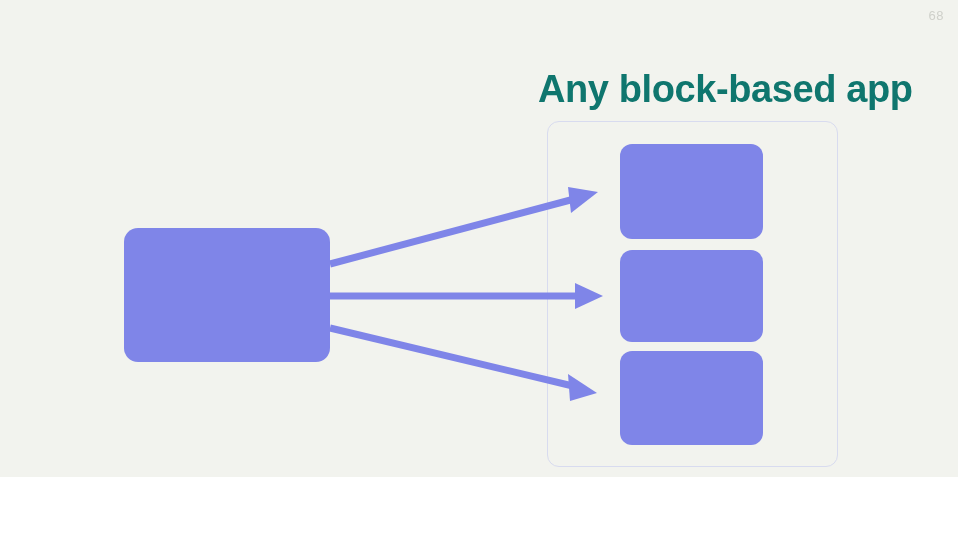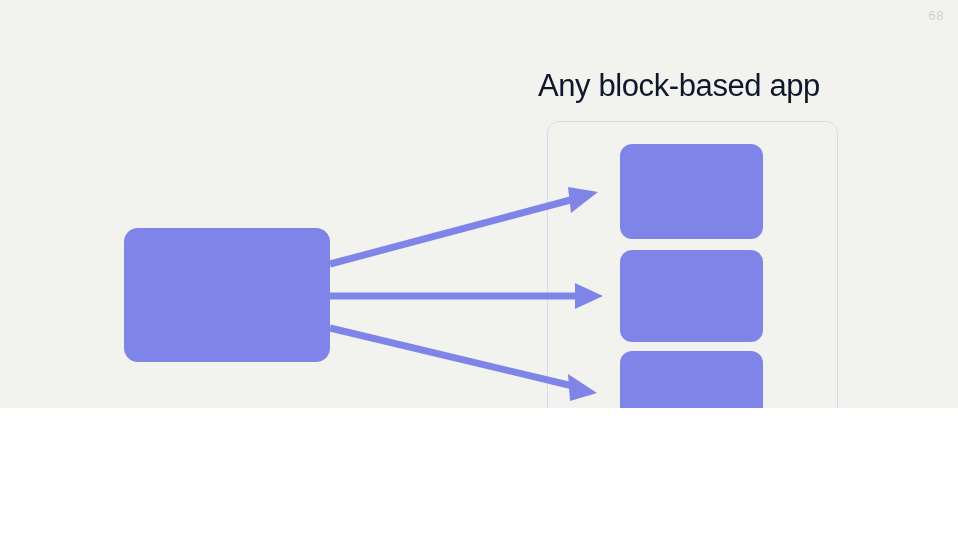--- a/index.html
+++ b/index.html
@@ -7,21 +7,21 @@
     margin: 0;
     padding: 0;
     background: #ffffff;
   }
   body {
     font-family: "Liberation Sans", sans-serif;
   }
   #slide {
     position: relative;
     width: 958px;
-    height: 408px;
+    height: 477px;
     background: #f2f3ee;
     overflow: hidden;
   }
   
   #slide-canvas {
     position: absolute;
     left: 0;
     top: 0;
     width: 958px;
     height: 519px;
@@ -41,23 +41,23 @@
     right: 14px;
     top: 8px;
     font-size: 13px;
     color: #cfd0ca;
     letter-spacing: 0.5px;
     user-select: none;
   }
 
   .heading {
     position: absolute;
-    font-size: 31px;
-    font-weight: 400;
-    color: #0f172a;
+    font-size: 38px;
+    font-weight: 700;
+    color: #0f766e;
     letter-spacing: -0.4px;
     white-space: nowrap;
   }
   #source-heading {
     left: 151px;
     top: 175px;
   }
   #target-heading {
     left: 538px;
     top: 68px;

